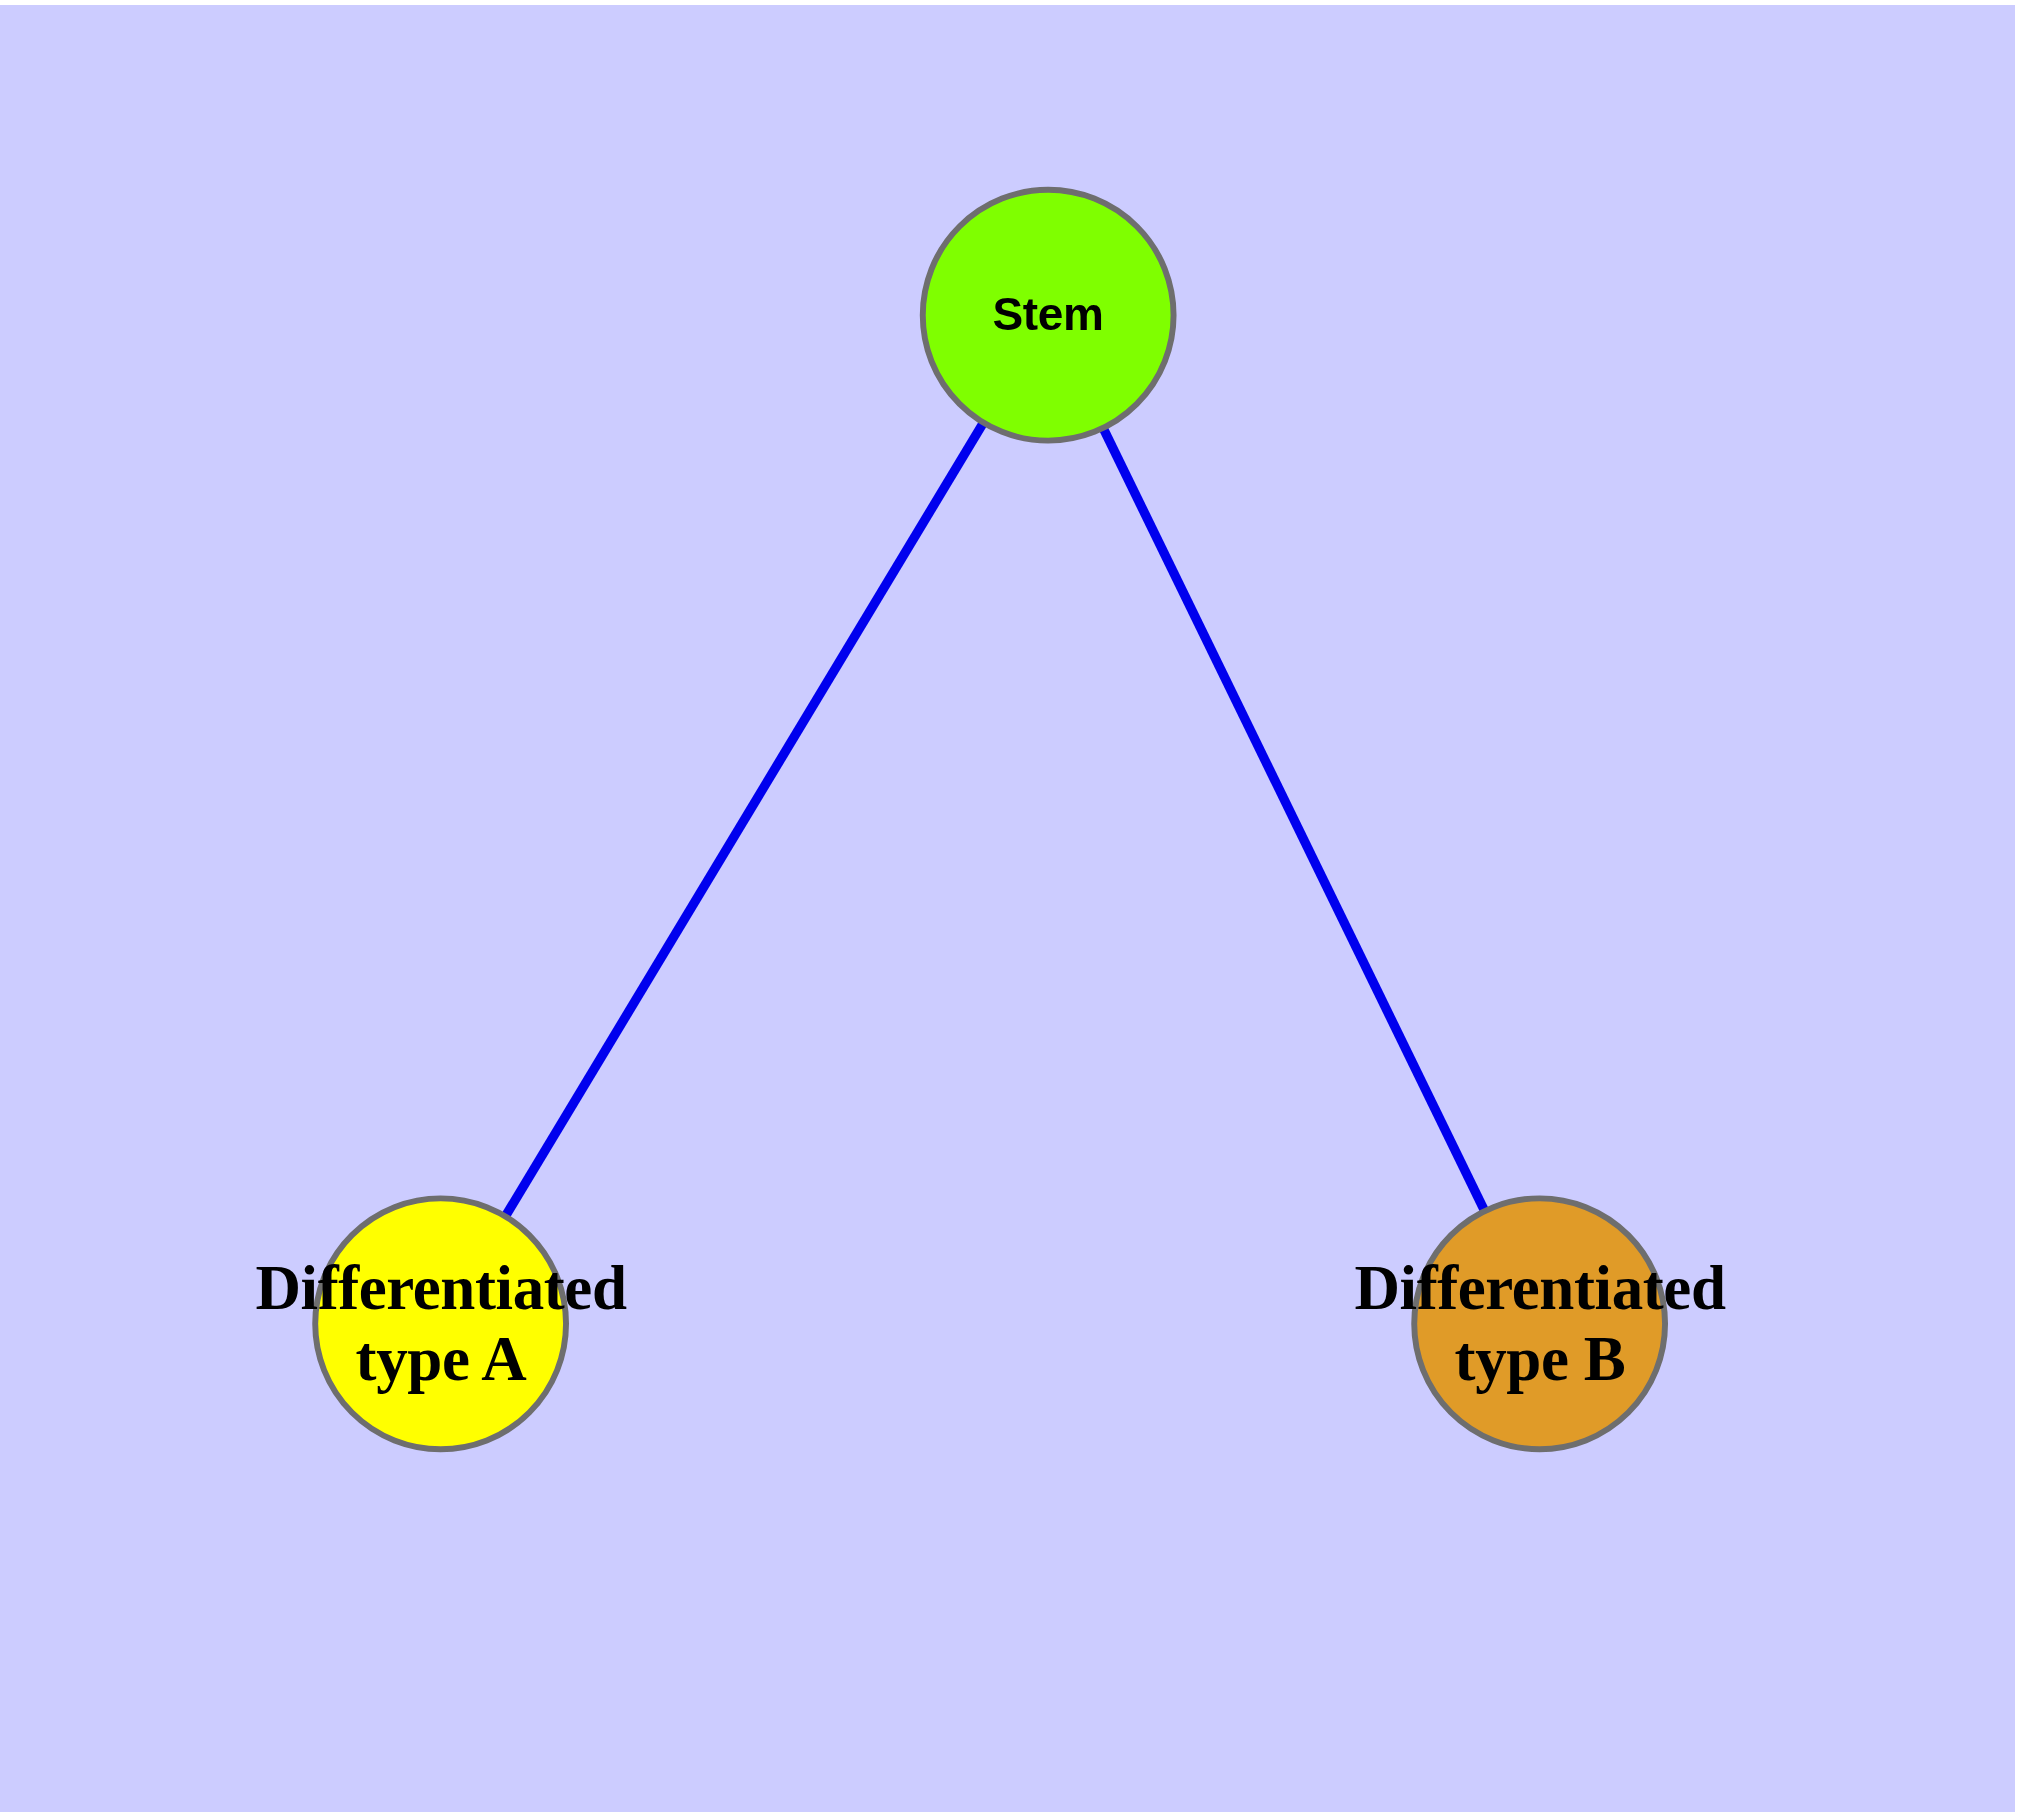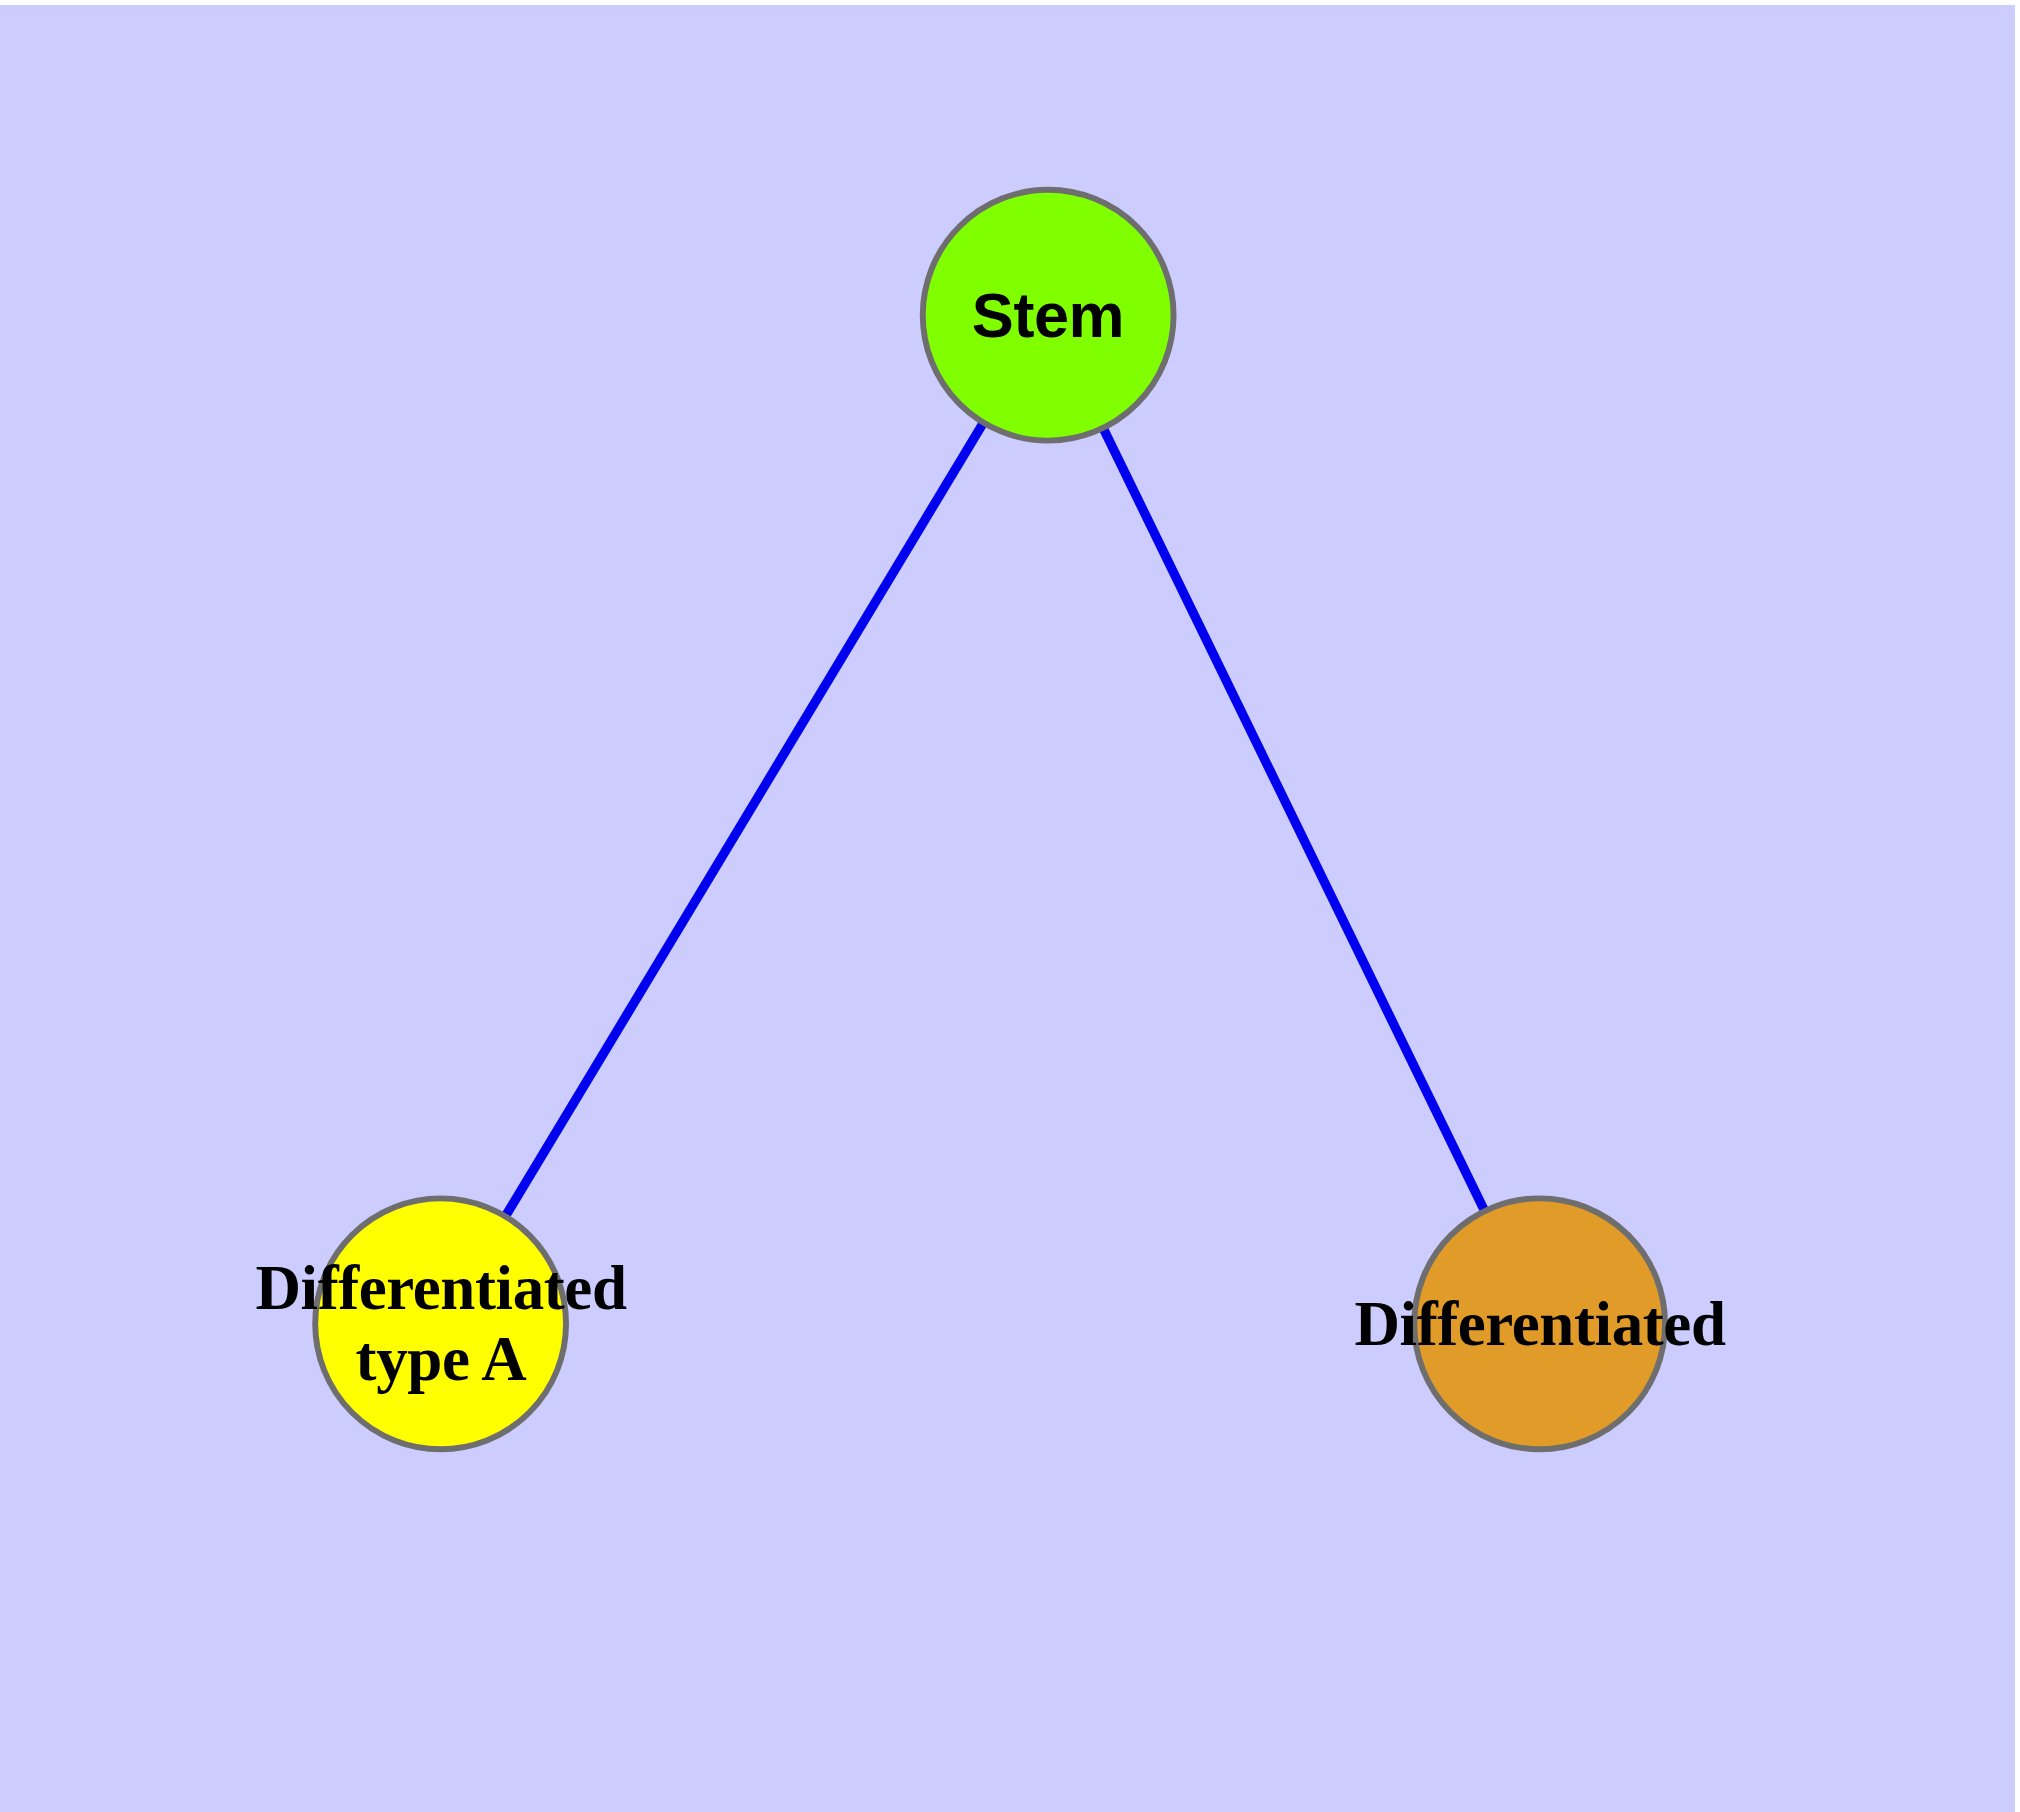--- a/index.html
+++ b/index.html
@@ -59,27 +59,28 @@
           <line x1="1237" y1="366" x2="1817" y2="1556" stroke="#0000ee" stroke-width="11" stroke-linecap="butt"></line>
         </g>
       <g id="nodes-layer">
           <circle cx="1237" cy="366" r="148" fill="#7fff00" stroke="#6e6e6e" stroke-width="7"></circle>
           <circle cx="520" cy="1556" r="148" fill="#ffff00" stroke="#6e6e6e" stroke-width="7"></circle>
           <circle cx="1817" cy="1556" r="148" fill="#e09b28" stroke="#6e6e6e" stroke-width="7"></circle>
         </g>
     </svg>
 
     <div id="labels-layer">
-        <div class="node-label root" style="left: 1048px; top: 310px; font-size: 63px; color: rgb(0, 0, 0);">
+        <div class="node-label root" style="left: 1048px; top: 310px; font-size: 46px; color: rgb(0, 0, 0);">
           <div>Stem</div>
         </div>
         <div class="node-label leaf" style="left: 441px; top: 1319px; font-size: 63px; color: rgb(0, 0, 0);">
           <div>Differentiated</div>
           <div>type A</div>
         </div>
         <div class="node-label leaf" style="left: 1540px; top: 1319px; font-size: 63px; color: rgb(0, 0, 0);">
           <div>Differentiated</div>
+          <div>type B</div>
         </div>
       </div>
 
   </div>
 </div>
 
 
 </body></html>

